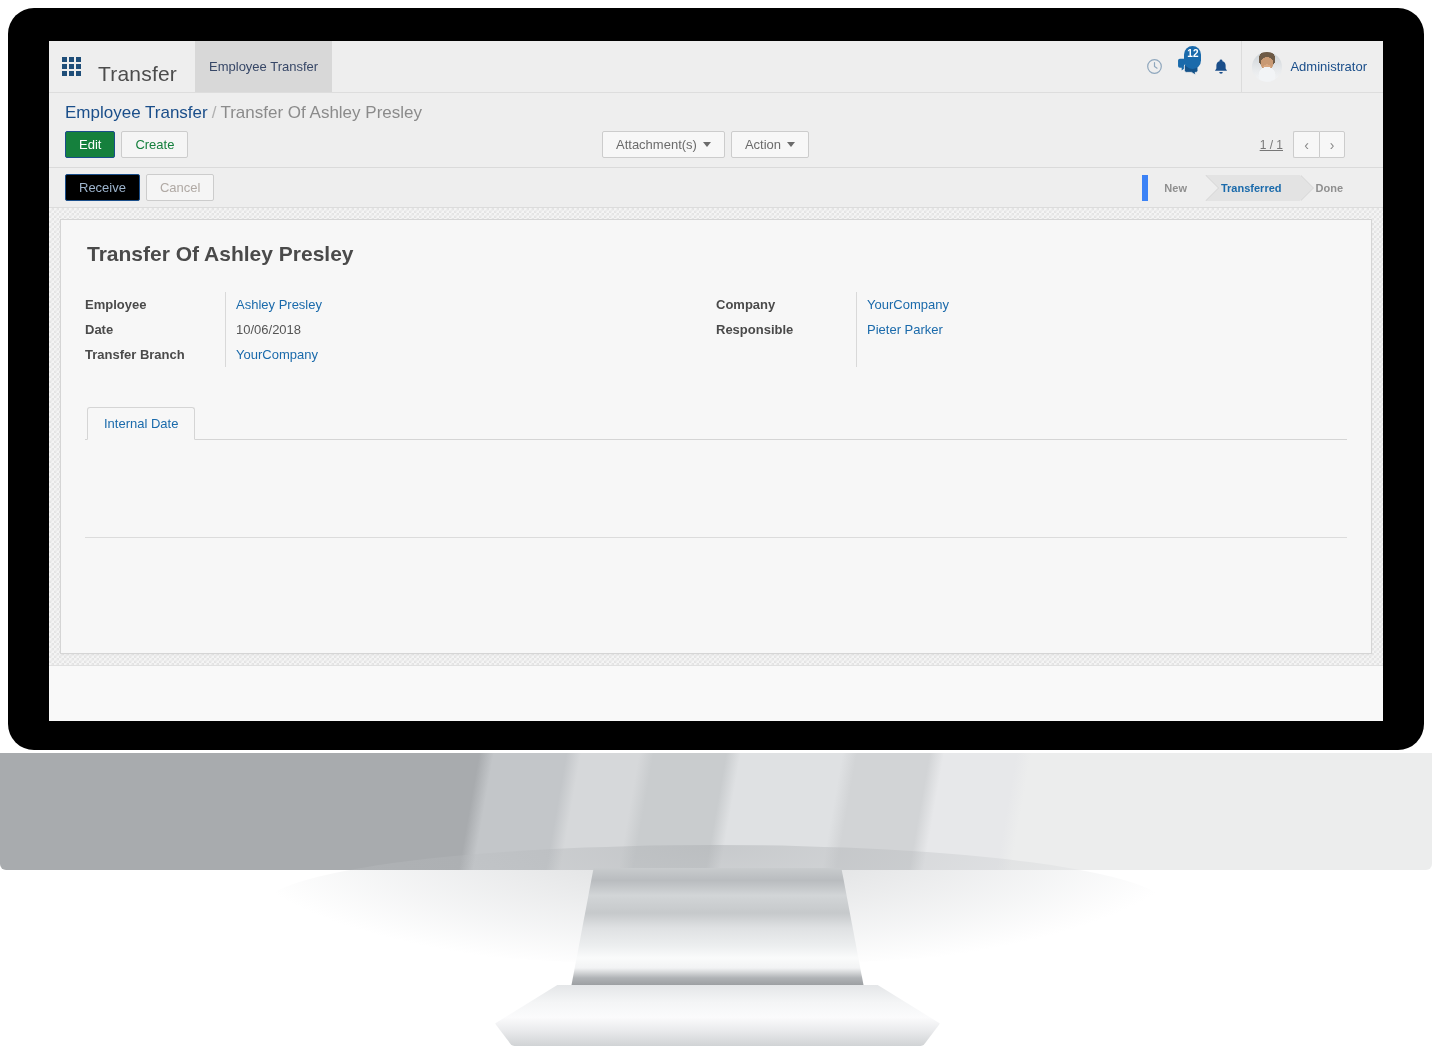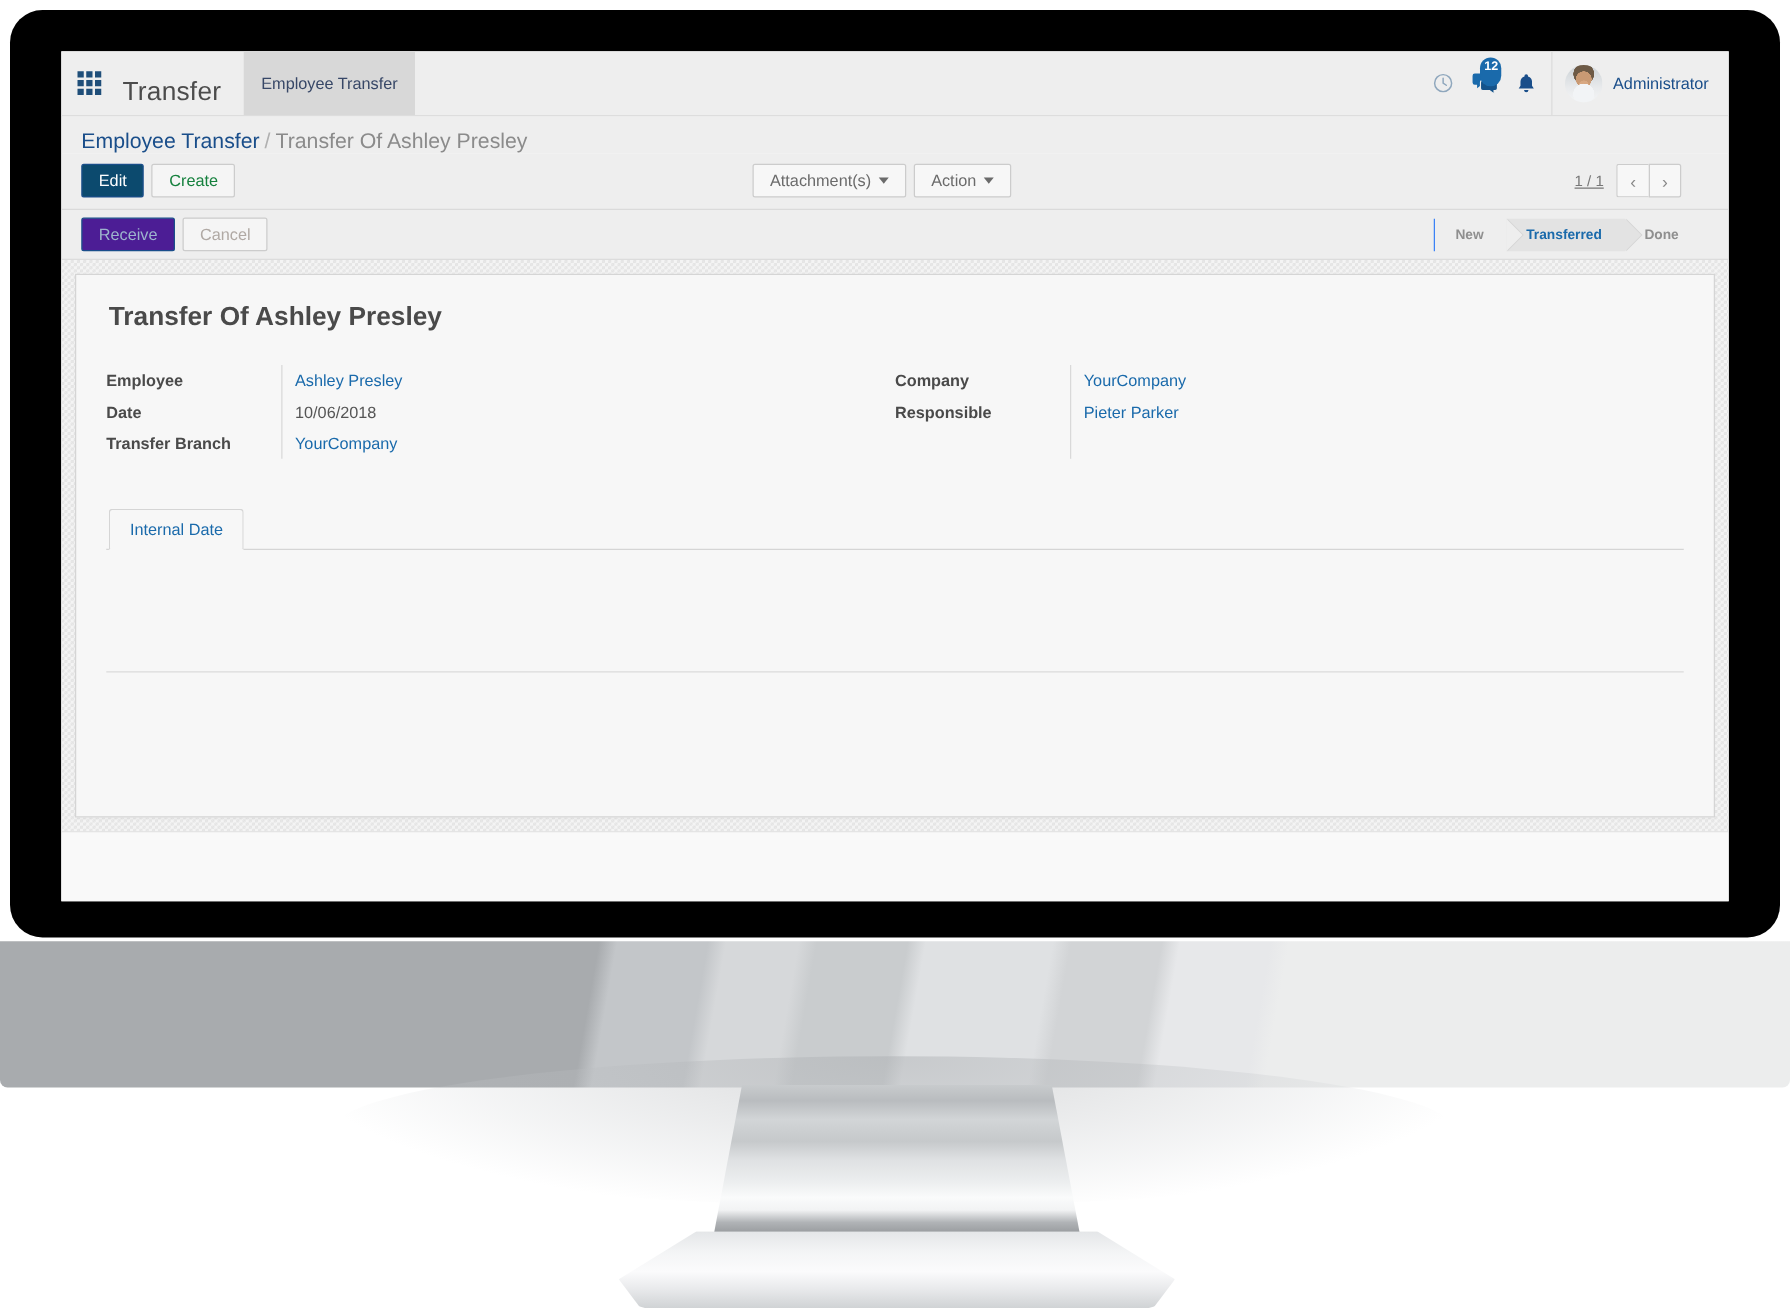--- a/index.html
+++ b/index.html
@@ -152,21 +152,21 @@
     font-family: "Liberation Sans", sans-serif;
     font-size: 13px;
     padding: 5px 13px;
     border: 1px solid #cccccc;
     background: #f5f5f5;
     color: #15803d;
     cursor: pointer;
     border-radius: 2px;
   }
   .btn-primary {
-    background: #0c4a6e;
+    background: #15803d;
     border-color: #1a4e8a;
     color: #ffffff;
     margin-right: 6px;
   }
   .cb-mid { position: absolute; left: 553px; top: 8px; display: flex; gap: 6px; }
   .btn-ddown { color: #6b6b6b; background:#f7f7f7; display: flex; align-items: center; gap: 6px; }
   .caret { width: 0; height: 0; border-left: 4px solid transparent; border-right: 4px solid transparent; border-top: 5px solid #6b6b6b; }
   .cb-right { position: absolute; right: 38px; top: 8px; display: flex; align-items: center; gap: 10px; }
   .pager-count { font-size: 12px; color: #777; text-decoration: underline; }
   .pager { display: flex; }
@@ -179,30 +179,30 @@
   .pager button:last-child { border-radius: 0 2px 2px 0; }
 
   .statusline {
     background: #eeeeee;
     display: flex; align-items: center; justify-content: space-between;
     padding: 6px 0 6px 16px;
     border-bottom: 1px solid #dcdcdc;
   }
   .status-btns { display: flex; gap: 6px; }
   .btn-receive {
-    background: #4c1d95; border: 1px solid #1a4e8a;
+    background: #000000; border: 1px solid #1a4e8a;
     color: #9db4cd; font-size: 13px; padding: 5px 13px; border-radius: 2px;
     cursor: pointer; font-family: "Liberation Sans", sans-serif;
   }
   .btn-cancel {
     background: #f5f5f5; border: 1px solid #cccccc;
     color: #b0a9a4; font-size: 13px; padding: 5px 13px; border-radius: 2px;
     cursor: pointer; font-family: "Liberation Sans", sans-serif;
   }
-  .statusbar { display: flex; height: 26px; margin-right: 22px; border-left: 1px solid #3b82f6; text-align: center; }
+  .statusbar { display: flex; height: 26px; margin-right: 22px; border-left: 6px solid #3b82f6; text-align: center; }
   .st {
     position: relative;
     display: flex; align-items: center;
     font-size: 11px; font-weight: bold; color: #8f8f8f;
     padding: 0 18px 0 16px;
     background: #eeeeee;
     cursor: pointer;
   }
   .st::after {
     content: ""; position: absolute; right: -13px; top: 0;

